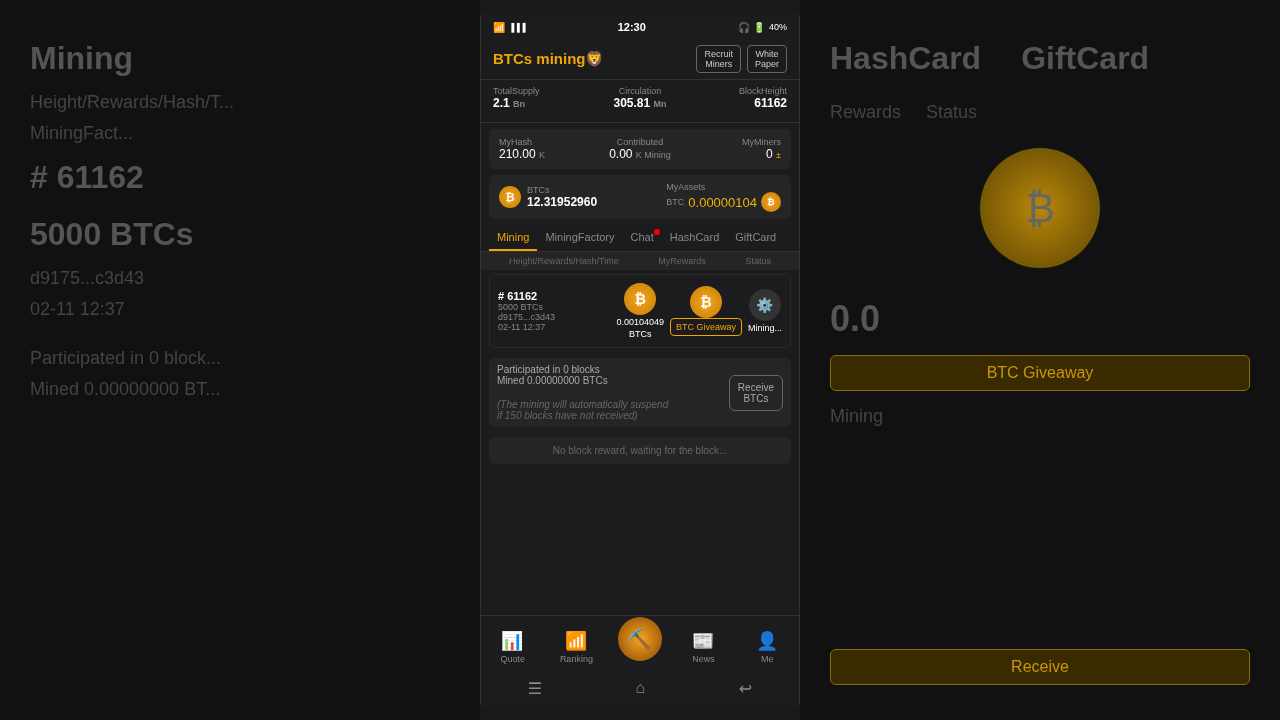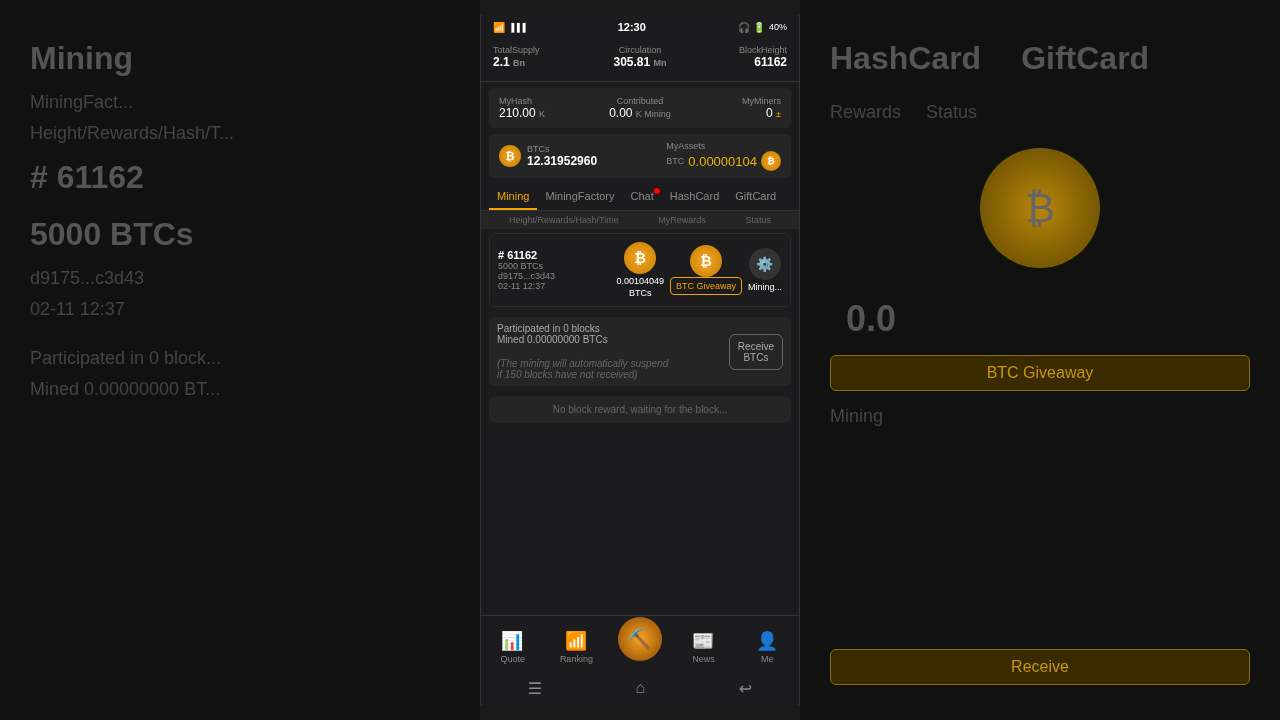--- a/index.html
+++ b/index.html
@@ -329,59 +329,66 @@
       justify-content: space-around;
       padding-bottom: 4px;
     }
     .sys-btn { font-size: 16px; color: #888; cursor: pointer; }
   </style>
 </head>
 <body>
 
 <div class="bg-left">
   <div class="bg-text-lg">Mining</div>
+  <div class="bg-text-sm">Height/Rewards/Hash/T...</div>
   <div class="bg-text-sm">MiningFact...</div>
-  <div class="bg-text-sm">Height/Rewards/Hash/T...</div>
   <div class="bg-text-lg"># 61162</div>
   <div class="bg-text-lg">5000 BTCs</div>
   <div class="bg-text-sm">d9175...c3d43</div>
   <div class="bg-text-sm">02-11 12:37</div>
   <br>
   <div class="bg-text-sm">Participated in 0 block...</div>
   <div class="bg-text-sm">Mined 0.00000000 BT...</div>
 </div>
 
 <div class="bg-right" style="right:0;left:auto;">
   <div style="display:flex; gap:40px; margin-bottom:10px;">
     <div class="bg-text-lg">HashCard</div>
     <div class="bg-text-lg">GiftCard</div>
   </div>
   <div class="bg-text-sm">Rewards&nbsp;&nbsp;&nbsp;&nbsp;&nbsp;Status</div>
   <div class="bg-circle">₿</div>
-  <div style="font-size:36px; font-weight:bold; color:#555; margin:10px 16px;">0.0</div>
+  <div style="font-size:36px; font-weight:bold; color:#555; margin:10px 0;">0.0</div>
   <div class="bg-btn">BTC Giveaway</div>
   <div class="bg-text-sm" style="margin-top:10px;">Mining</div>
   <div class="bg-btn" style="margin-top:auto;">Receive</div>
 </div>
 
 <div class="phone">
 
   <div class="status-bar">
     <div class="status-left">
       <span>📶</span>
       <span style="font-size:8px;">▐▐▐</span>
     </div>
     <div class="status-center">12:30</div>
     <div class="status-right">
       <span>🎧</span>
       <span>🔋</span>
       <span style="font-size:9px;">40%</span>
     </div>
   </div>
 
+  <div class="header">
+    <div class="logo">BTCs mining🦁</div>
+    <div class="header-btns">
+      <button class="header-btn">Recruit<br>Miners</button>
+      <button class="header-btn">White<br>Paper</button>
+    </div>
+  </div>
 
   <div class="stats-container">
     <div class="stats-row">
       <div class="stat-item">
         <span class="stat-label">TotalSupply</span>
         <span class="stat-value">2.1 <span class="stat-unit">Bn</span></span>
       </div>
       <div class="stat-item" style="text-align:center;">
         <span class="stat-label">Circulation</span>
         <span class="stat-value">305.81 <span class="stat-unit">Mn</span></span>

